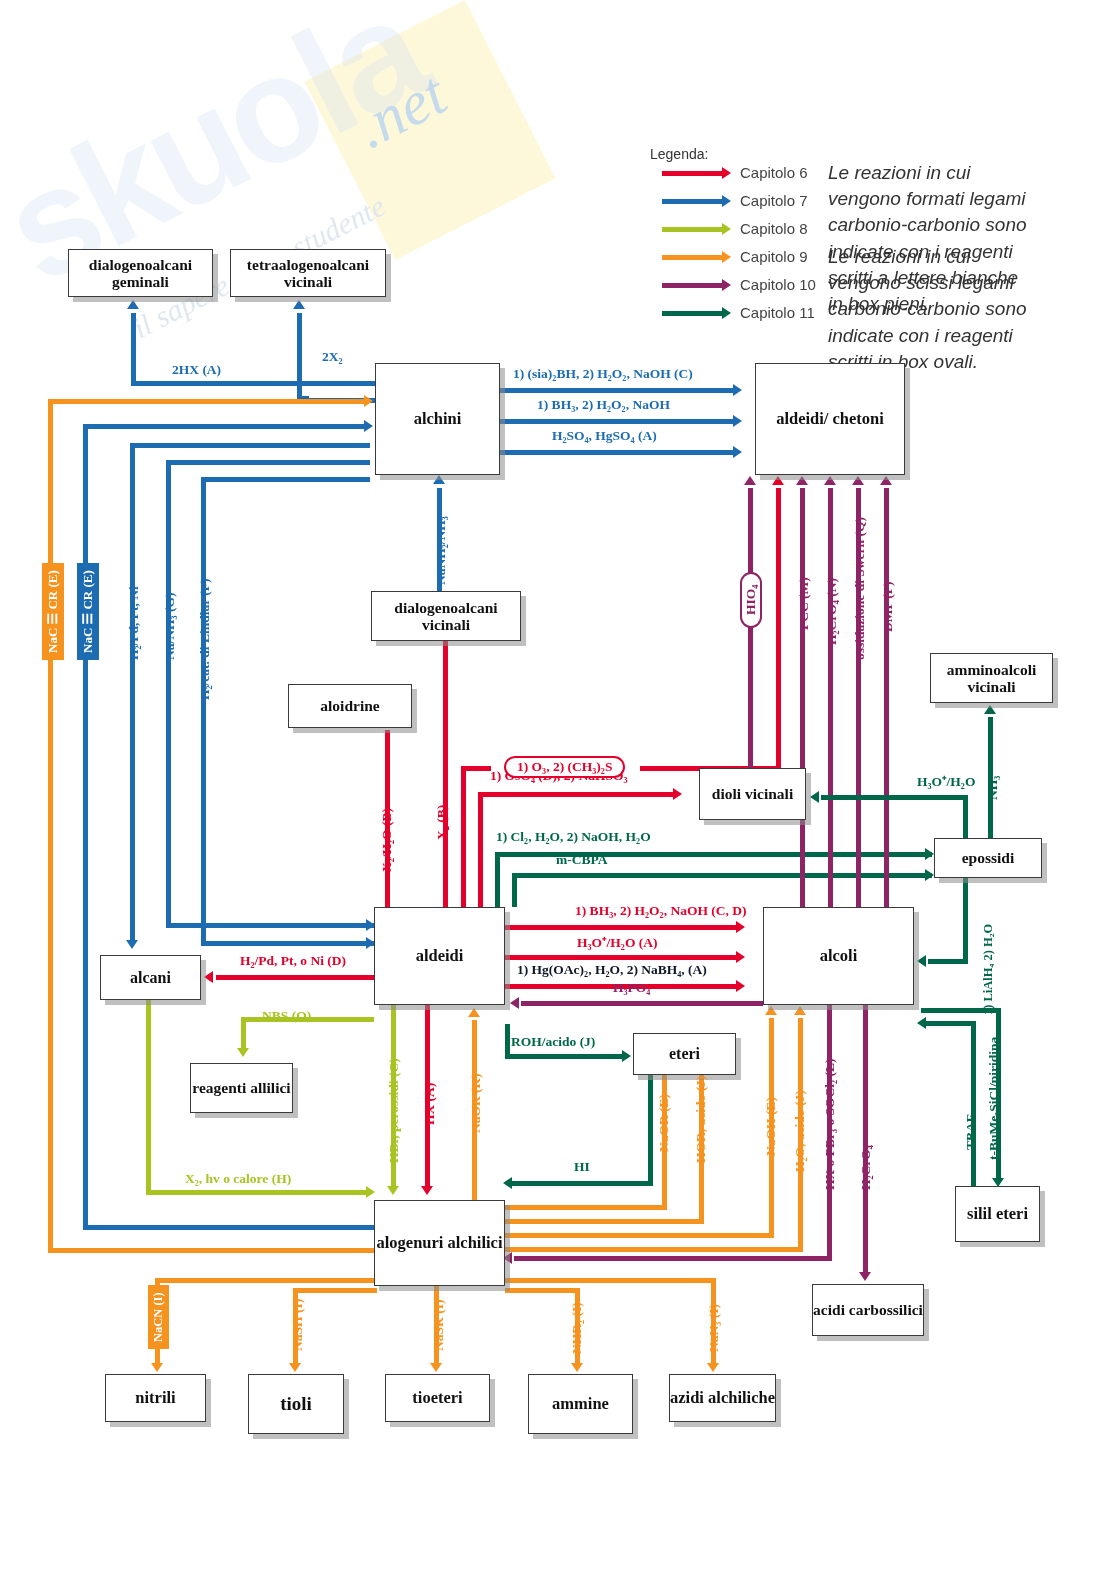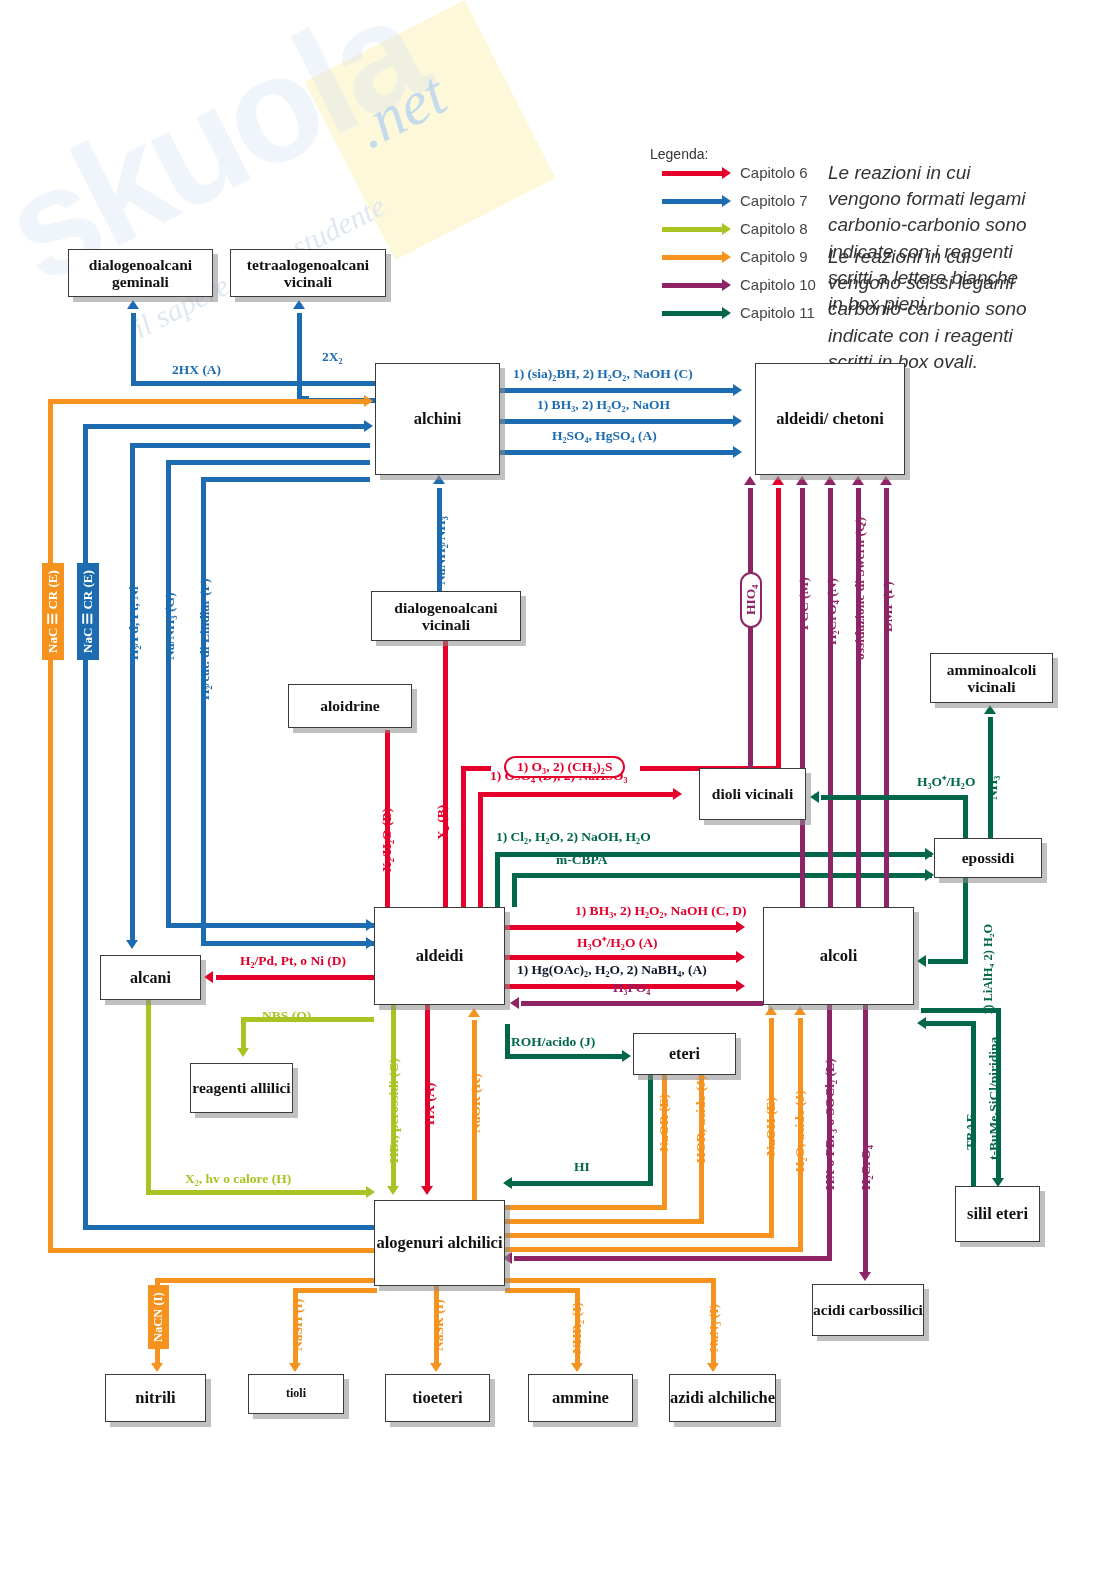--- a/index.html
+++ b/index.html
@@ -96,23 +96,23 @@
   <div class="box" style="left:934px;top:838px;width:108px;height:40px;font-size:15.5px;">epossidi</div>
   <div class="box" style="left:100px;top:955px;width:101px;height:45px;font-size:16px;">alcani</div>
   <div class="box" style="left:374px;top:907px;width:131px;height:98px;font-size:16.5px;">aldeidi</div>
   <div class="box" style="left:763px;top:907px;width:151px;height:98px;font-size:16.5px;">alcoli</div>
   <div class="box" style="left:190px;top:1063px;width:103px;height:50px;font-size:15.5px;">reagenti allilici</div>
   <div class="box" style="left:633px;top:1033px;width:103px;height:42px;font-size:16px;">eteri</div>
   <div class="box" style="left:374px;top:1200px;width:131px;height:86px;font-size:16.5px;">alogenuri alchilici</div>
   <div class="box" style="left:955px;top:1186px;width:85px;height:56px;font-size:16.5px;">silil eteri</div>
   <div class="box" style="left:812px;top:1284px;width:112px;height:52px;font-size:15.5px;">acidi carbossilici</div>
   <div class="box" style="left:105px;top:1374px;width:101px;height:48px;font-size:16.5px;">nitrili</div>
-  <div class="box" style="left:248px;top:1374px;width:96px;height:40px;font-size:12px;">tioli</div>
+  <div class="box" style="left:248px;top:1374px;width:96px;height:60px;font-size:19px;">tioli</div>
   <div class="box" style="left:385px;top:1374px;width:105px;height:48px;font-size:16.5px;">tioeteri</div>
-  <div class="box" style="left:528px;top:1374px;width:105px;height:48px;font-size:16.5px;">ammine</div>
+  <div class="box" style="left:528px;top:1374px;width:105px;height:60px;font-size:16.5px;">ammine</div>
   <div class="box" style="left:669px;top:1374px;width:107px;height:48px;font-size:16.5px;">azidi alchiliche</div>
 
   <div class="seg" style="left:160px;top:381px;width:218px;height:5px;background:#1d6cb1;"></div>
   <div class="seg" style="left:131px;top:381px;width:34px;height:5px;background:#1d6cb1;border-radius:3px 0 0 0;"></div>
   <div class="seg" style="left:131px;top:313px;width:5px;height:70px;background:#1d6cb1;"></div>
   <div class="head hu" style="left:127px;top:300px;border-bottom-color:#1d6cb1;"></div>
   <div class="lb" style="left:172px;top:362px;color:#1d6cb1;">2HX (A)</div>
 
   <div class="seg" style="left:305px;top:398px;width:73px;height:5px;background:#1d6cb1;"></div>
   <div class="seg" style="left:297px;top:313px;width:5px;height:88px;background:#1d6cb1;"></div>

